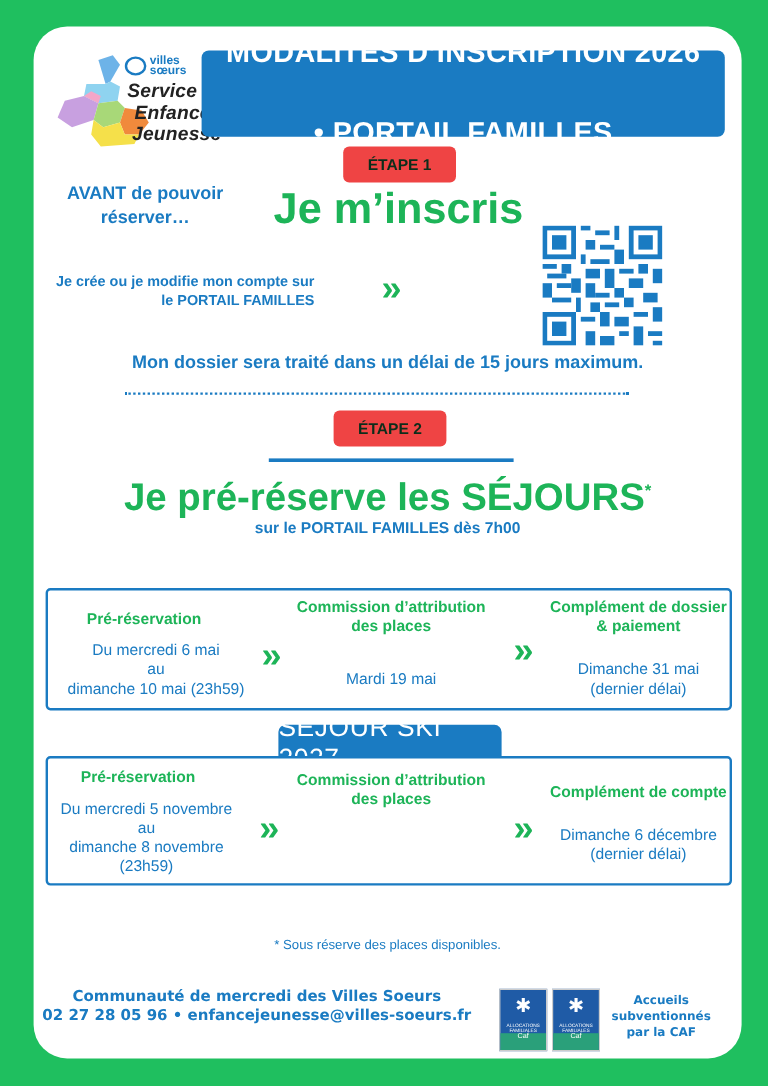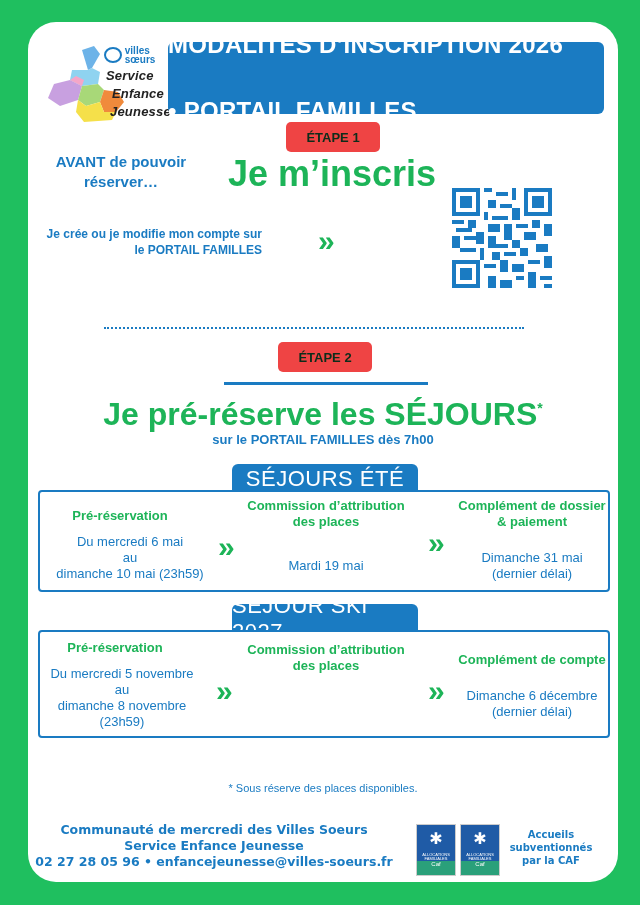--- a/index.html
+++ b/index.html
@@ -5,24 +5,24 @@
   html, body { margin:0; padding:0; }
   body { width:640px; height:905px; background:#1fbf5f; font-family:"Liberation Sans", sans-serif; position:relative; overflow:hidden; }
   .card { position:absolute; left:28px; top:22px; width:590px; height:860px; background:#ffffff; border-radius:28px; }
   .abs { position:absolute; }
   .blue { color:#1a7bc2; }
   .green { color:#1db458; }
   .center { text-align:center; }
 
   
   .logo { left:14px; top:18px; width:120px; height:84px; }
-  .logo-text { position:absolute; font-weight:bold; font-size:13px; color:#222; font-style:italic; letter-spacing:0.2px; }
+  .logo-text { position:absolute; font-weight:bold; font-size:16px; color:#222; font-style:italic; letter-spacing:0.2px; }
   .brand { position:absolute; left:62px; top:6px; font-size:10px; color:#1a7bc2; font-weight:bold; line-height:9px; }
 
-  .title-box { left:140px; top:20px; width:436px; height:72px; background:#1a7bc2; border-radius:6px; color:#fff; font-size:24px; font-weight:bold; line-height:30px; display:flex; flex-direction:column; justify-content:center; letter-spacing:0.3px;gap:36px; }
+  .title-box { left:140px; top:20px; width:436px; height:72px; background:#1a7bc2; border-radius:6px; color:#fff; font-size:24px; font-weight:bold; line-height:30px; display:flex; flex-direction:column; justify-content:center; align-items:center; letter-spacing:0.3px;gap:36px; }
 
   .etape { background:#ef4444; color:#0c2d1a; font-weight:bold; font-size:13px; border-radius:5px; display:flex; align-items:center; justify-content:center; }
 
   .chev { font-weight:bold; color:#1db458; font-size:30px; line-height:30px; }
 
   .section { border:2px solid #1a7bc2; border-radius:4px; background:#fff; }
   .tab { background:#1a7bc2; color:#fff; font-size:22px; display:flex; align-items:center; justify-content:center; border-radius:6px 6px 0 0; letter-spacing:0.5px; }
   .col-h { font-weight:bold; font-size:13px; color:#1db458; line-height:16px; text-align:center; }
   .col-v { font-size:13px; color:#1a7bc2; line-height:16px; text-align:center; }
 
@@ -122,34 +122,34 @@
           <rect x="9" y="22" width="2" height="3"></rect>
         <rect x="12" y="23" width="3" height="2"></rect>
           <rect x="16" y="22" width="2" height="1"></rect>
           <rect x="19" y="21" width="2" height="4"></rect>
         <rect x="22" y="22" width="3" height="1"></rect>
           <rect x="23" y="24" width="2" height="1"></rect>
       </g>
     </svg>
   </div>
 
+  <div class="abs blue center" style="left:0;top:272px;width:590px;font-size:15px;font-weight:bold;">Mon dossier sera traité dans un délai de 15 jours maximum.</div>
 
   <div class="abs" style="left:76px;top:305px;width:420px;border-top:2px dotted #1a7bc2;"></div>
 
   <div class="abs etape" style="left:250px;top:320px;width:94px;height:30px;">ÉTAPE 2</div>
 
   <div class="abs" style="left:196px;top:360px;width:204px;height:3px;background:#1a7bc2;"></div>
 
   <div class="abs green center" style="left:0;top:364px;width:590px;font-size:32px;font-weight:bold;line-height:44px;">
     <span>Je pré-réserve les SÉJOURS</span><sup style="font-size:14px;">*</sup>
   </div>
 
   <div class="abs blue center" style="left:0;top:410px;width:590px;font-size:13px;font-weight:bold;">sur le PORTAIL FAMILLES dès 7h00</div>
 
-  <div class="abs tab" style="left:204px;top:442px;width:186px;height:30px;">SÉJOURS ÉTÉ</div>
   <div class="abs section" style="left:10px;top:468px;width:568px;height:98px;">
     <div class="abs col-h" style="left:0;top:16px;width:160px;">Pré-réservation</div>
     <div class="abs col-v" style="left:0;top:42px;width:180px;white-space:pre-line;">Du mercredi 6 mai
 au
 dimanche 10 mai (23h59)</div>
     <div class="abs chev" style="left:178px;top:40px;">»</div>
     <div class="abs col-h" style="left:206px;top:6px;width:160px;">Commission d’attribution des places</div>
     <div class="abs col-v" style="left:206px;top:66px;width:160px;">Mardi 19 mai</div>
     <div class="abs chev" style="left:388px;top:36px;">»</div>
     <div class="abs col-h" style="left:412px;top:6px;width:160px;">Complément de dossier &amp; paiement</div>
@@ -170,21 +170,20 @@
     <div class="abs chev" style="left:388px;top:44px;">»</div>
     <div class="abs col-h" style="left:412px;top:20px;width:160px;">Complément de compte</div>
     <div class="abs col-v" style="left:412px;top:56px;width:160px;white-space:pre-line;">Dimanche 6 décembre
 (dernier délai)</div>
   </div>
 
   <div class="abs blue center" style="left:0;top:760px;width:590px;font-size:11px;">* Sous réserve des places disponibles.</div>
 
   <div class="abs blue center" style="left:0;top:800px;width:372px;font-family:'DejaVu Sans',sans-serif;font-weight:bold;font-size:12.5px;line-height:16px;">
     <div>Communauté de mercredi des Villes Soeurs</div>
-    <div>Service Enfance Jeunesse</div>
     <div>02 27 28 05 96 • enfancejeunesse@villes-soeurs.fr</div>
   </div>
 
   <div class="caf" style="left:388px;top:802px;">
     <div class="fam">✱</div>
     <div class="lbl">ALLOCATIONS FAMILIALES</div>
     <div class="base"><span>Caf</span></div>
   </div>
   <div class="caf" style="left:432px;top:802px;">
     <div class="fam">✱</div>

